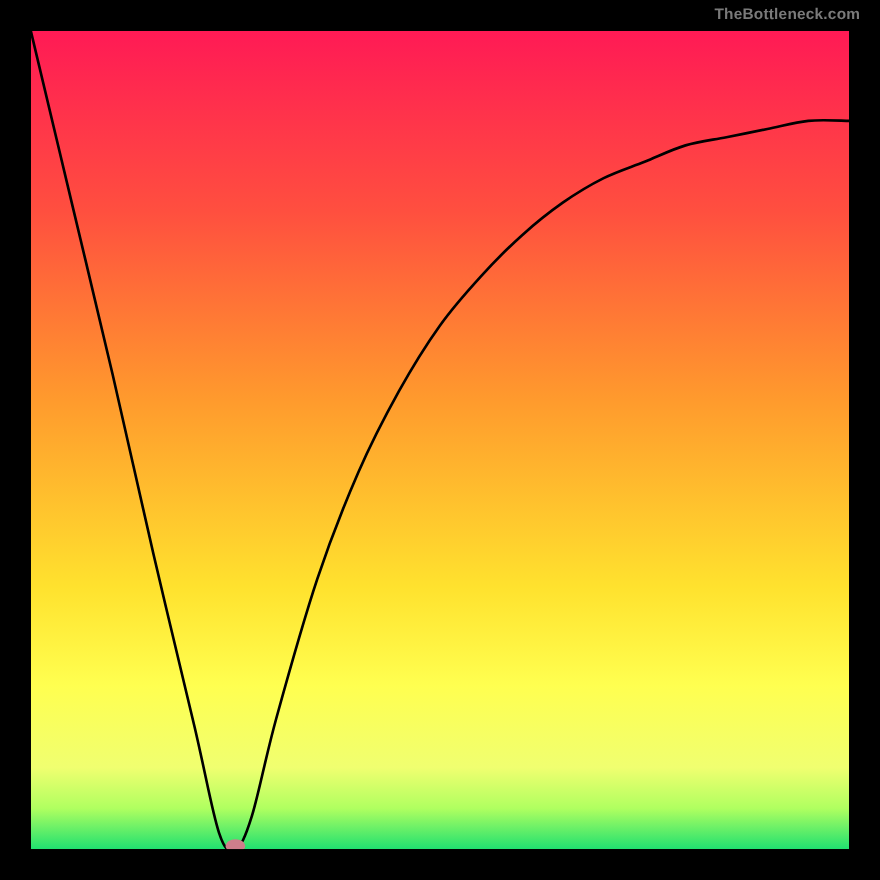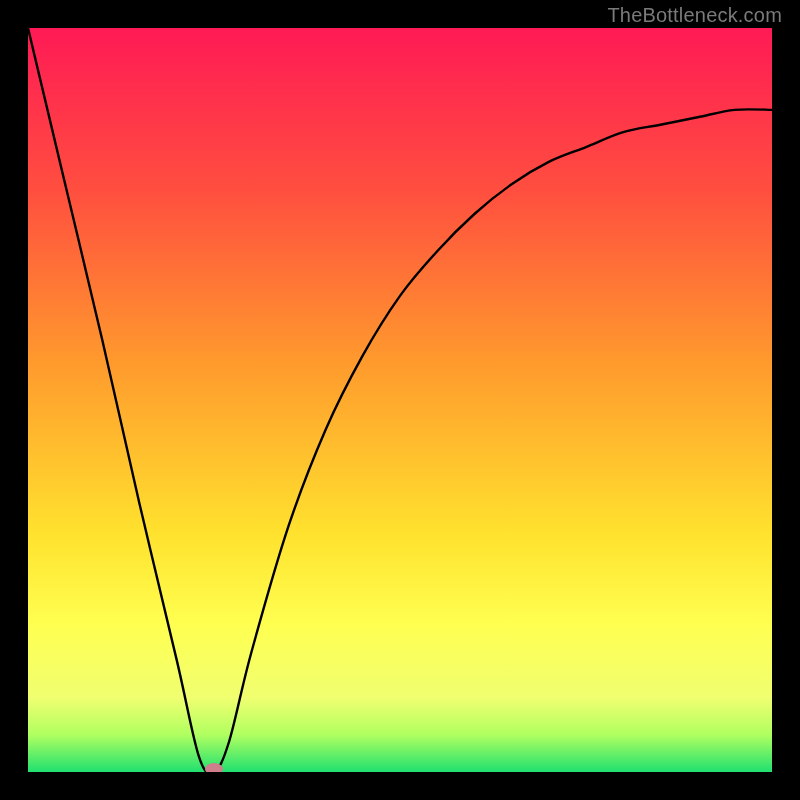--- a/index.html
+++ b/index.html
@@ -15,23 +15,23 @@
     position: relative;
     width: 800px;
     height: 800px;
     background: #000;
   }
   .watermark {
     position: absolute;
     top: 4px;
     right: 18px;
     color: #7a7a7a;
-    font-size: 20px;
+    font-size: 14px;
     letter-spacing: 0.2px;
-    font-weight: 400;
+    font-weight: 700;
     z-index: 5;
   }
   .plot {
     position: absolute;
     left: 28px;
     top: 28px;
     width: 744px;
     height: 744px;
     overflow: hidden;
   }

